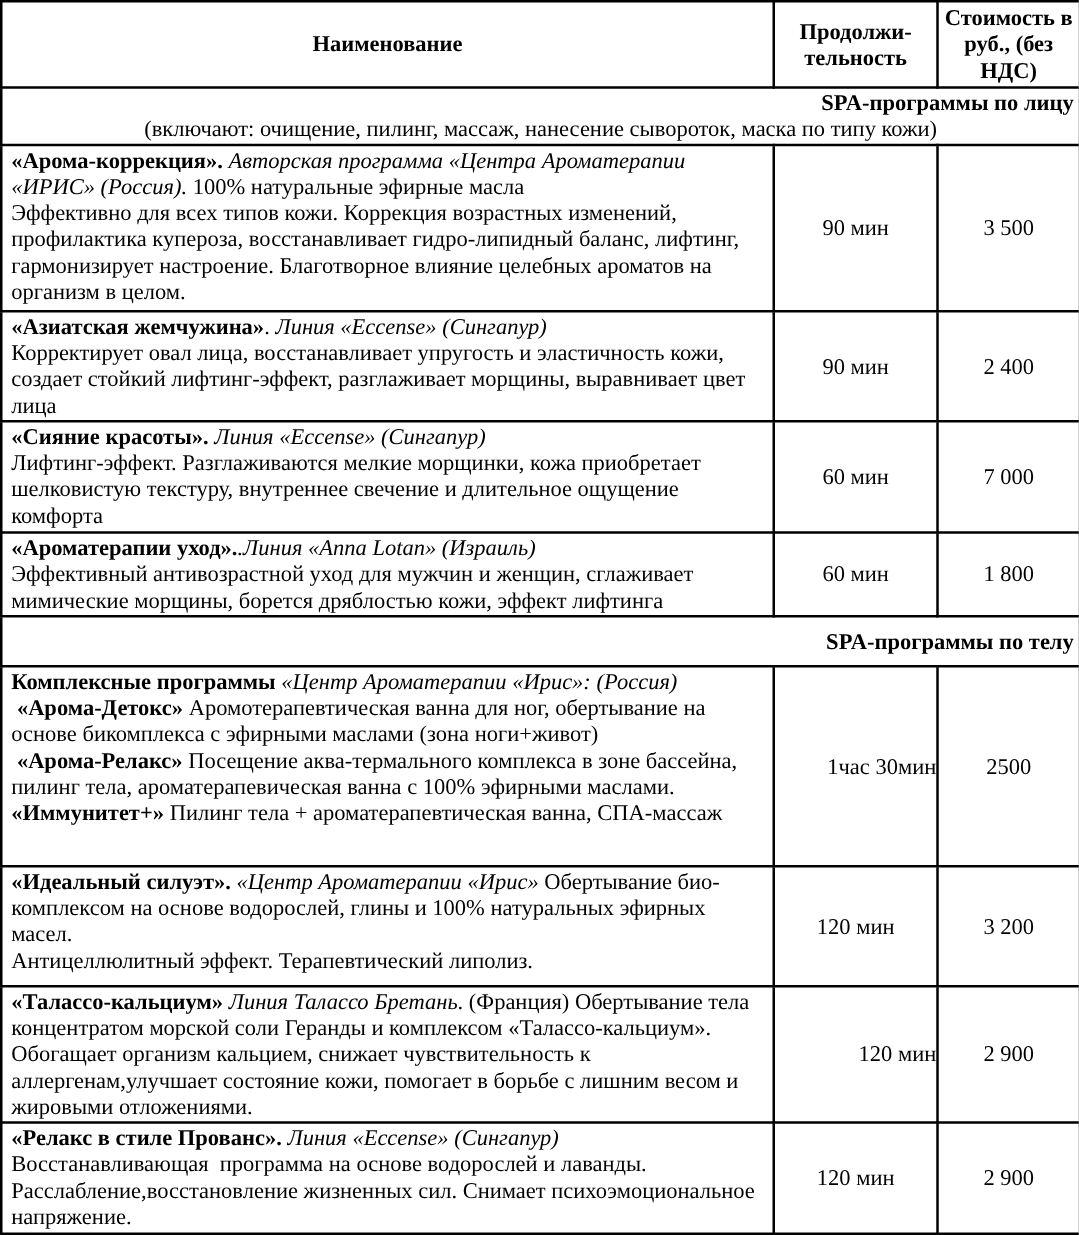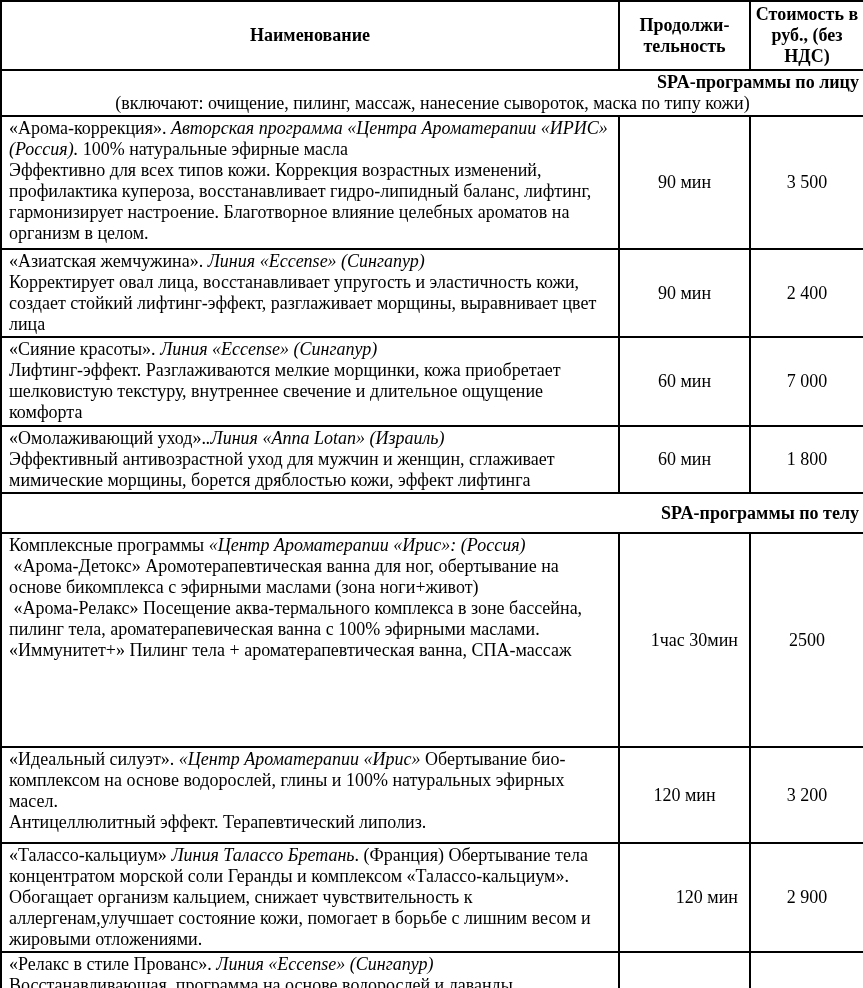--- a/index.html
+++ b/index.html
@@ -10,21 +10,21 @@
     width: 863px;
     font-family: "Liberation Serif", "DejaVu Serif", serif;
     font-size: 18px;
     line-height: 21px;
     color: #000000;
     background: #ffffff;
   }
   .price-table td, .price-table th {
     border: 2px solid #000000;
     overflow: hidden;
-    padding: 11px;
+    padding: 0;
   }
   .price-table th {
     font-weight: bold;
     text-align: center;
     vertical-align: middle;
     padding: 2px 4px;
   }
   td.name-cell {
     vertical-align: top;
     text-align: left;
@@ -38,21 +38,21 @@
   td.mid-cell.align-left {
     text-align: right;
     padding-left: 5px;
   }
   td.section-cell {
     vertical-align: middle;
     padding: 1px 4px;
   }
   .section-title { font-weight: bold; text-align: right; }
   .section-sub { text-align: center; }
-  .b { font-weight: normal; }
+  .b { font-weight: bold; }
   .i { font-style: italic; }
 </style>
 </head>
 <body>
 
 <table class="price-table">
   <colgroup>
     <col style="width:618px">
     <col style="width:131px">
     <col style="width:114px">
@@ -84,32 +84,32 @@
     <td class="mid-cell">2 400</td>
   </tr>
 
   <tr style="height:89px">
     <td class="name-cell"><span class="b">«Сияние красоты». </span><span class="i">Линия «Eccense» (Сингапур)</span><br><span class="r">Лифтинг-эффект. Разглаживаются мелкие морщинки, кожа приобретает шелковистую текстуру, внутреннее свечение и длительное ощущение комфорта</span></td>
     <td class="mid-cell">60 мин</td>
     <td class="mid-cell">7 000</td>
   </tr>
 
   <tr style="height:65px">
-    <td class="name-cell"><span class="b">«Омолаживающий уход».</span><span class="i">.Линия «Anna Lotan» (Израиль)</span><br><span class="r">Эффективный антивозрастной уход для мужчин и женщин, сглаживает мимические морщины, борется дряблостью кожи, эффект лифтинга</span></td>
+    <td class="name-cell"><span class="b">«Ароматерапии уход».</span><span class="i">.Линия «Anna Lotan» (Израиль)</span><br><span class="r">Эффективный антивозрастной уход для мужчин и женщин, сглаживает мимические морщины, борется дряблостью кожи, эффект лифтинга</span></td>
     <td class="mid-cell">60 мин</td>
     <td class="mid-cell">1 800</td>
   </tr>
 
   <tr style="height:40px">
     <td class="section-cell" colspan="3">
       <div class="section-title">SPA-программы по телу</div>
     </td>
   </tr>
 
-  <tr style="height:214px">
+  <tr style="height:160px">
     <td class="name-cell"><span class="b">Комплексные программы </span><span class="i">«Центр Ароматерапии «Ирис»: (Россия)</span><br><span class="b"> «Арома-Детокс» </span><span class="r">Аромотерапевтическая ванна для ног, обертывание на основе бикомплекса с эфирными маслами (зона ноги+живот)</span><br><span class="b"> «Арома-Релакс» </span><span class="r">Посещение аква-термального комплекса в зоне бассейна, пилинг тела, ароматерапевическая ванна с 100% эфирными маслами.</span><br><span class="b">«Иммунитет+» </span><span class="r">Пилинг тела + ароматерапевтическая ванна, СПА-массаж</span></td>
     <td class="mid-cell align-left">1час 30мин</td>
     <td class="mid-cell">2500</td>
   </tr>
 
   <tr style="height:96px">
     <td class="name-cell"><span class="b">«Идеальный силуэт». </span><span class="i">«Центр Ароматерапии «Ирис» </span><span class="r">Обертывание био-комплексом на основе водорослей, глины и 100% натуральных эфирных масел.</span><br><span class="r">Антицеллюлитный эффект. Терапевтический липолиз.</span></td>
     <td class="mid-cell">120 мин</td>
     <td class="mid-cell">3 200</td>
   </tr>

